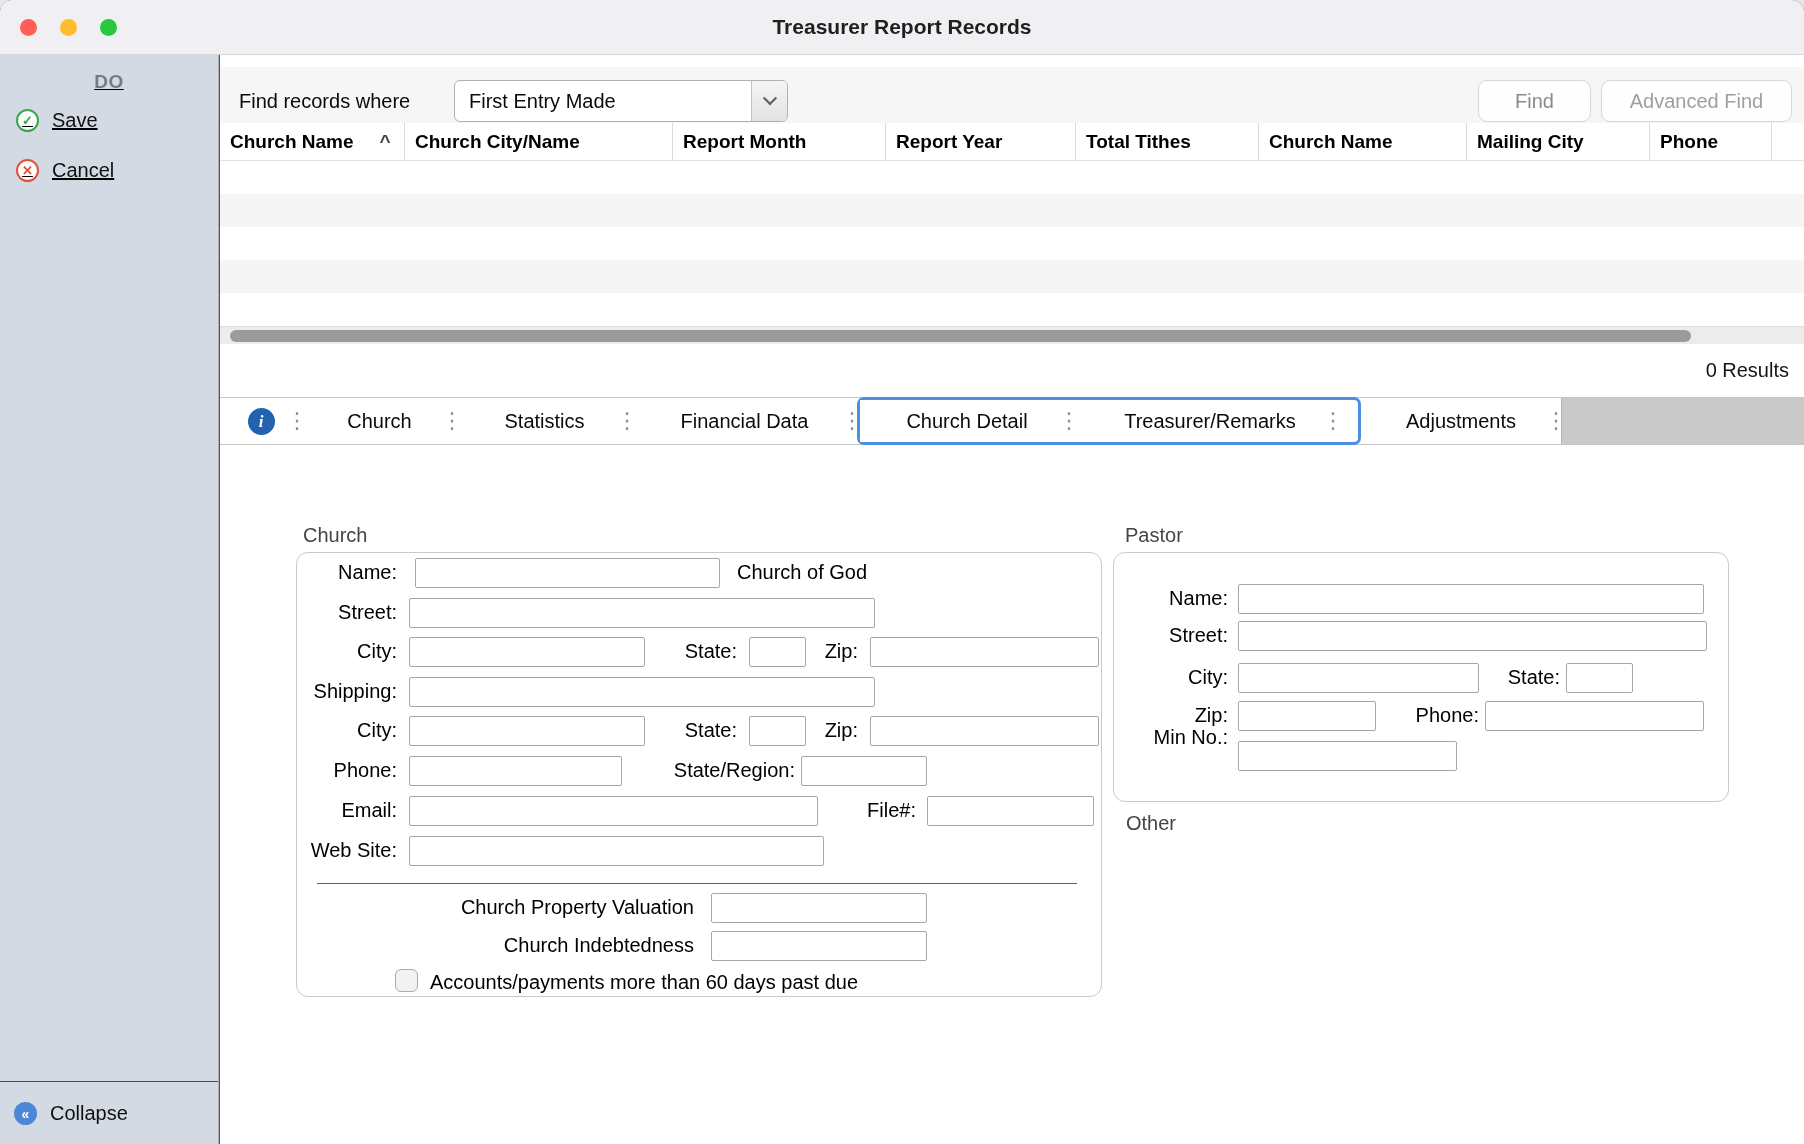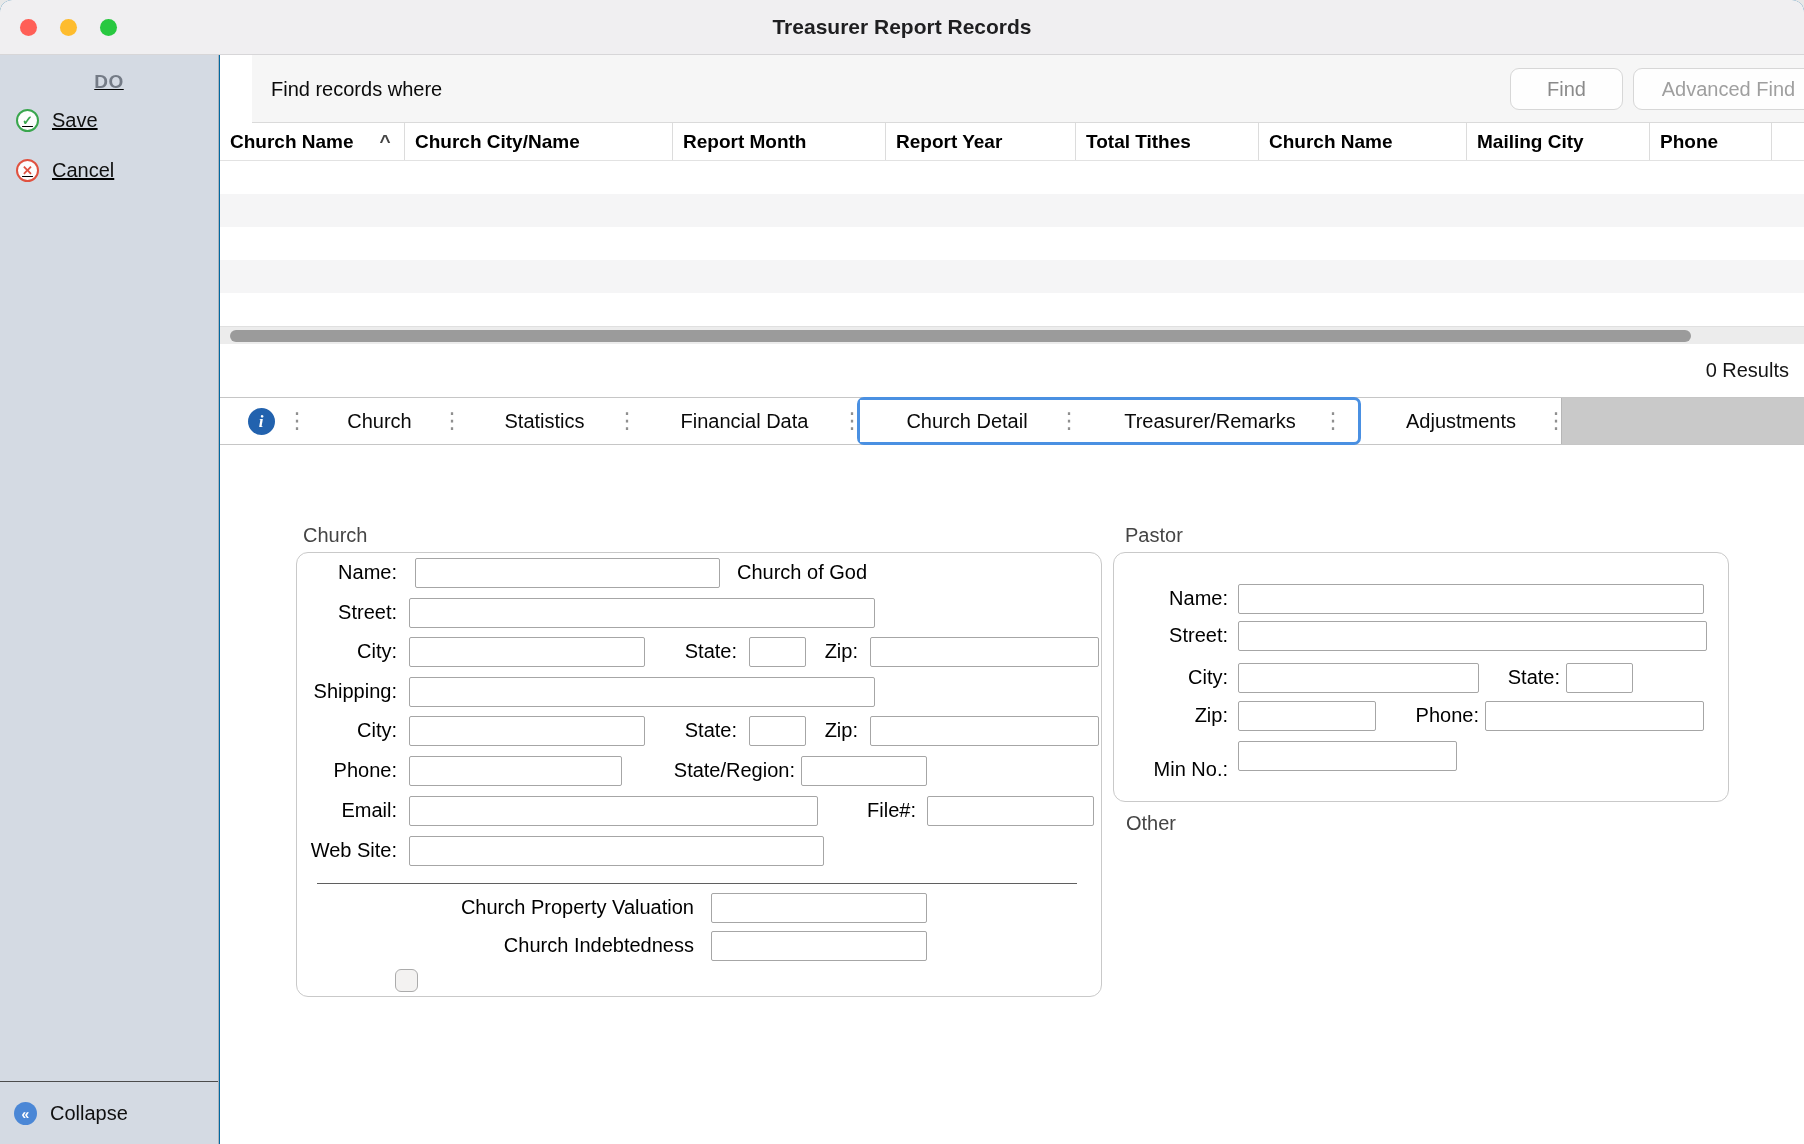--- a/index.html
+++ b/index.html
@@ -24,21 +24,21 @@
   .icon-save { border:2px solid #3aa64e; color:#3aa64e; background:#fdfdfd; }
   .icon-cancel { border:2px solid #e05240; color:#e05240; background:#fdfdfd; }
   .icon-collapse { background:#4b87d6; color:#ffffff; font-size:14px; border:none; }
   .sidebar-divider { position:absolute; left:0; right:0; bottom:62px; border-top:1px solid #4c4c4c; }
   .sidebar-collapse { position:absolute; left:0; right:0; bottom:0; height:61px; display:flex; align-items:center; gap:13px; padding-left:14px; font-size:20px; color:#101010; cursor:default; }
 
   
   .content { position:absolute; left:220px; top:55px; right:0; bottom:0; background:#ffffff; }
 
   
-  .toolbar { position:absolute; left:0; top:0; right:0; height:68px; background:#f6f6f6; border-bottom:1px solid #dadada;margin-left:32px; }
+  .toolbar { position:absolute; left:0; top:12px; right:0; height:68px; background:#f6f6f6; border-bottom:1px solid #dadada; }
   .find-label { position:absolute; left:19px; top:0; height:68px; display:flex; align-items:center; font-size:20px; color:#0a0a0a; }
   .dropdown { position:absolute; left:234px; top:13px; width:334px; height:42px; background:#ffffff; border:1px solid #b1b1b1; border-radius:6px; display:flex; align-items:center; overflow:hidden; cursor:default; }
   .dropdown-value { flex:1; padding-left:14px; font-size:20px; color:#0a0a0a; white-space:nowrap; }
   .dropdown-btn { width:36px; height:100%; border-left:1px solid #c2c2c2; background:linear-gradient(#f5f5f5,#e2e2e2); display:flex; align-items:center; justify-content:center; }
   .chev-down { width:10px; height:10px; border-left:2px solid #5c5c5c; border-bottom:2px solid #5c5c5c; transform:rotate(-45deg) translate(2px,-2px); }
   .btn { position:absolute; top:13px; height:42px; background:#fefefe; border:1px solid #d7d7d7; border-radius:9px; font-size:20px; display:flex; align-items:center; justify-content:center; font-family:inherit; cursor:default; }
   .btn-find { left:1258px; width:113px; color:#8a8a8a; }
   .btn-advfind { left:1381px; width:191px; color:#9f9f9f; }
 
   
@@ -104,20 +104,26 @@
     <div class="sidebar-collapse">
       <span class="icon-circle icon-collapse">«</span>
       <span>Collapse</span>
     </div>
   </div>
 
   <div class="content">
 
     <div class="toolbar">
       <div class="find-label">Find records where</div>
+      <div class="dropdown">
+        <span class="dropdown-value">First Entry Made</span>
+        <span class="dropdown-btn">
+          <span class="chev-down"></span>
+        </span>
+      </div>
       <button class="btn btn-find">Find</button>
       <button class="btn btn-advfind">Advanced Find</button>
     </div>
 
     <div class="thead">
       <div class="th c0">
         <span>Church Name</span>
         <span class="sorticon">^</span>
       </div>
       <div class="th c1">
@@ -237,41 +243,42 @@
 
         <div class="hdivider" style="left:20px; top:330px; width:760px;"></div>
 
         <div class="flabel" style="left:60px; width:337px; top:343px;">Church Property Valuation</div>
         <input class="fld" style="left: 414px; top: 340px; width: 216px;">
 
         <div class="flabel" style="left:60px; width:337px; top:381px;">Church Indebtedness</div>
         <input class="fld" style="left: 414px; top: 378px; width: 216px;">
 
         <div class="checkbox" style="left:98px; top:416px;"></div>
+        <div class="cblabel" style="left:133px; top:418px;">Accounts/payments more than 60 days past due</div>
       </div>
 
       <div class="group-legend" style="left:905px; top:79px;">Pastor</div>
       <div class="group-box" style="left:893px; top:107px; width:616px; height:250px;">
         <div class="flabel" style="left:4px; width:110px; top:34px;">Name:</div>
         <input class="fld" style="left: 124px; top: 31px; width: 466px;">
 
         <div class="flabel" style="left:4px; width:110px; top:71px;">Street:</div>
         <input class="fld" style="left: 124px; top: 68px; width: 469px;">
 
         <div class="flabel" style="left:4px; width:110px; top:113px;">City:</div>
         <input class="fld" style="left: 124px; top: 110px; width: 241px;">
         <div class="flabel" style="left:360px; width:86px; top:113px;">State:</div>
         <input class="fld" style="left: 452px; top: 110px; width: 67px;">
 
         <div class="flabel" style="left:4px; width:110px; top:151px;">Zip:</div>
         <input class="fld" style="left: 124px; top: 148px; width: 138px;">
         <div class="flabel" style="left:276px; width:89px; top:151px;">Phone:</div>
         <input class="fld" style="left: 371px; top: 148px; width: 219px;">
 
-        <div class="flabel" style="left:4px; width:110px; top:205px;">Min No.:</div>
+        <div class="flabel" style="left:4px; width:110px; top:173px;">Min No.:</div>
         <input class="fld" style="left: 124px; top: 188px; width: 219px;">
       </div>
 
       <div class="group-legend" style="left:906px; top:367px;">Other</div>
 
     </div>
   </div>
 </div>
 
 </body></html>

